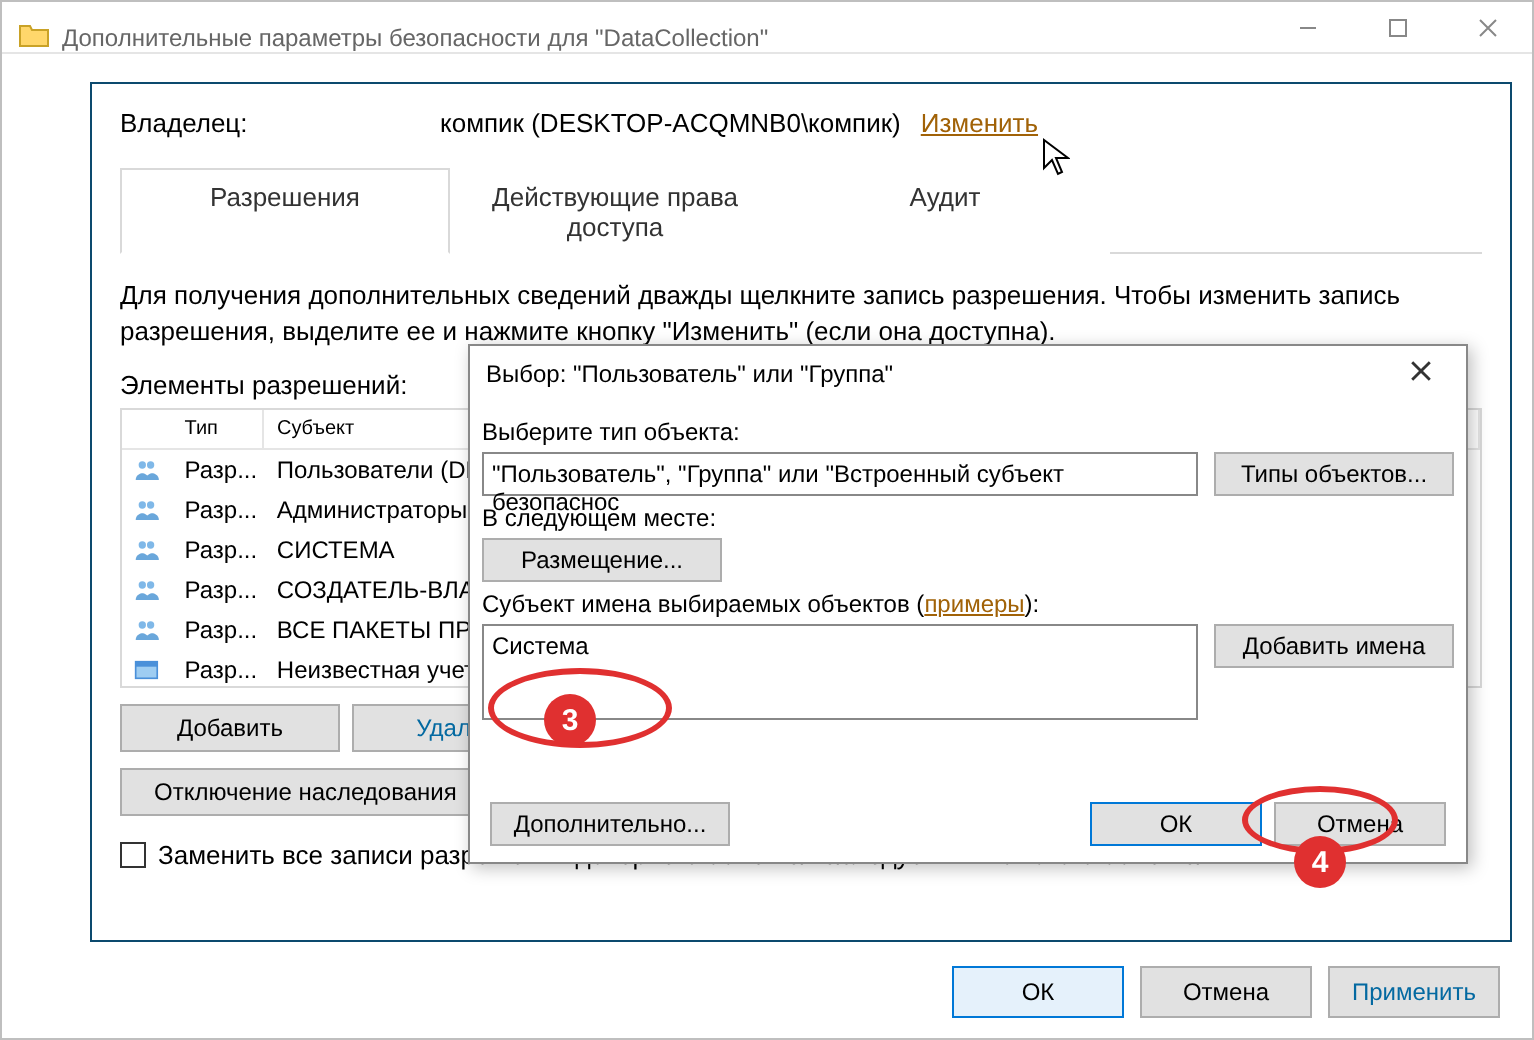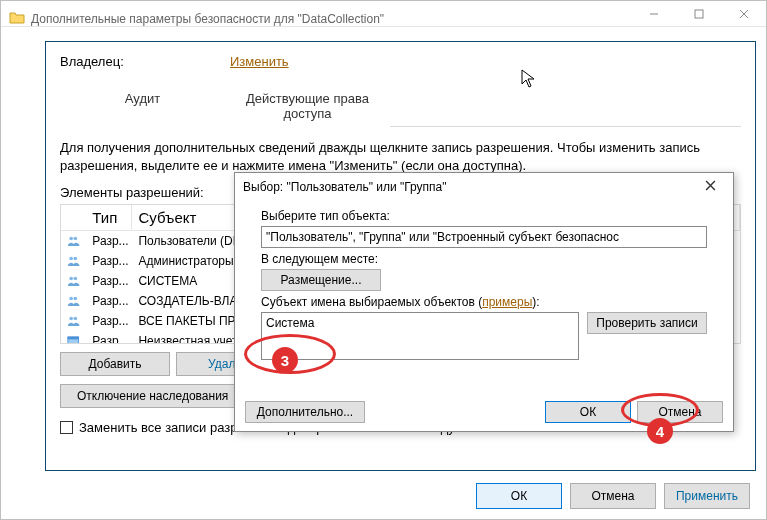--- a/index.html
+++ b/index.html
@@ -85,21 +85,21 @@
     height: 140px;
     overflow: hidden;
   }
   .list-header {
     display: flex;
     border-bottom: 1px solid #e5e5e5;
     background: #fff;
   }
   .list-header > div {
     padding: 4px 6px;
-    font-size: 15px;
+    font-size: 10px;
     border-right: 1px solid #e5e5e5;
   }
   .col-icon { width: 26px; border-right: none !important; }
   .col-type { width: 48px; }
   .col-subject { width: 640px; }
   .list-row {
     display: flex;
     align-items: center;
     padding: 2px 0;
   }
@@ -144,21 +144,21 @@
     box-shadow: 2px 2px 8px rgba(0,0,0,0.25);
   }
   .dlg-title {
     height: 28px;
     display: flex; align-items: center;
     padding: 0 8px;
     font-size: 12px;
   }
   .dlg-title-text { flex: 1; }
   .dlg-close { width: 30px; text-align: center; color: #333; }
-  .dlg-body { padding: 4px 26px; font-size: 12px; }
+  .dlg-body { padding: 4px 6px; font-size: 12px; }
   .dlg-label { margin-top: 4px; margin-bottom: 3px; }
   .dlg-row { display: flex; gap: 8px; align-items: stretch; }
   .dlg-input {
     flex: 1;
     border: 1px solid #888;
     padding: 3px 4px;
     font-size: 12px;
     background: #fff;
     height: 22px;
   }
@@ -241,29 +241,31 @@
           <svg viewBox="0 0 10 10">
             <path d="M1 1l8 8M9 1l-8 8" stroke="#888"></path>
           </svg>
         </div>
     </div>
   </div>
 
   <div class="content">
     <div class="owner-row">
       <span class="owner-label">Владелец:</span>
+      <span class="owner-value">компик (DESKTOP-ACQMNB0\компик)</span>
       <span class="link">Изменить</span>
     </div>
 
     <div class="tabs">
+      <div class="tab active">Разрешения</div>
+      <div class="tab">Действующие права доступа</div>
       <div class="tab">Аудит</div>
-      <div class="tab">Действующие права доступа</div>
-    </div>
-
-    <div class="desc">Для получения дополнительных сведений дважды щелкните запись разрешения. Чтобы изменить запись разрешения, выделите ее и нажмите имена "Изменить" (если она доступна).</div>
+    </div>
+
+    <div class="desc">Для получения дополнительных сведений дважды щелкните запись разрешения. Чтобы изменить запись разрешения, выделите ее и нажмите кнопку "Изменить" (если она доступна).</div>
     <div class="elems-label">Элементы разрешений:</div>
 
     <div class="list-box">
       <div class="list-header">
         <div class="col-icon"></div>
         <div class="col-type">Тип</div>
         <div class="col-subject">Субъект</div>
       </div>
       <div id="rows">
           <div class="list-row">
@@ -372,34 +374,35 @@
     <span class="dlg-close">
       <svg width="11" height="11" viewBox="0 0 10 10">
           <path d="M1 1l8 8M9 1l-8 8" stroke="#333" stroke-width="1.3"></path>
         </svg>
     </span>
   </div>
   <div class="dlg-body">
     <div class="dlg-label">Выберите тип объекта:</div>
     <div class="dlg-row">
       <div class="dlg-input">"Пользователь", "Группа" или "Встроенный субъект безопаснос</div>
+      <div class="dlg-btn">Типы объектов...</div>
     </div>
 
     <div class="dlg-label">В следующем месте:</div>
     <div class="dlg-row">
       <div class="dlg-btn">Размещение...</div>
     </div>
 
     <div class="dlg-label">
       <span>Субъект имена выбираемых объектов (</span><span class="link" style="margin-left:0">примеры</span><span>):</span>
     </div>
     <div class="dlg-row">
       <div class="dlg-textarea">Система</div>
       <div style="display:flex; flex-direction:column;">
-        <div class="dlg-btn">Проверить записи</div>
+        <div class="dlg-btn">Добавить имена</div>
       </div>
     </div>
   </div>
   <div class="dlg-footer">
     <div class="dlg-btn wide">Дополнительно...</div>
     <div class="spacer"></div>
     <div class="dlg-btn primary">ОК</div>
     <div class="dlg-btn">Отмена</div>
   </div>
 </div>

